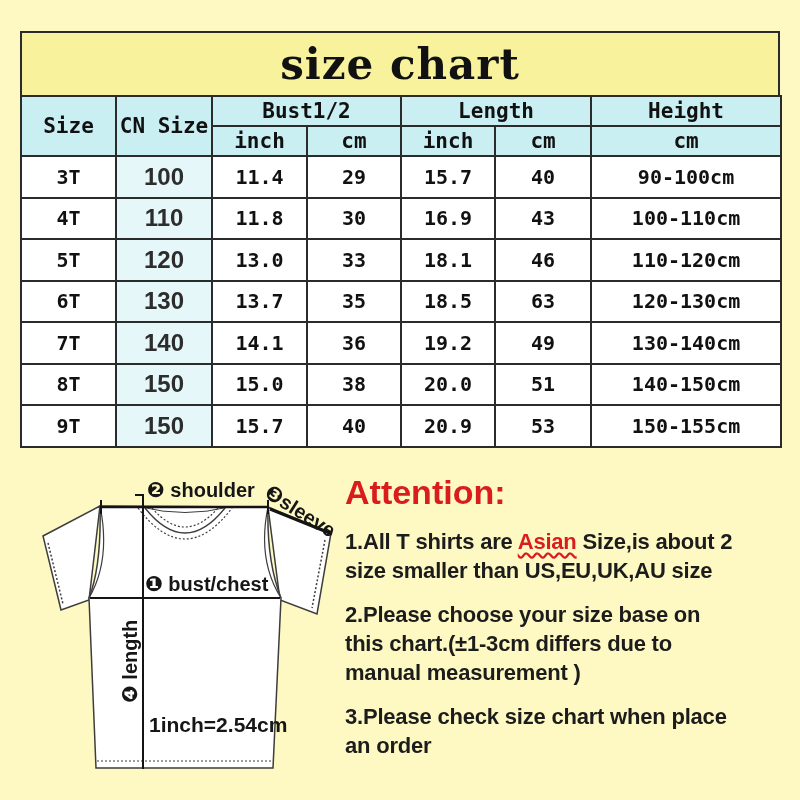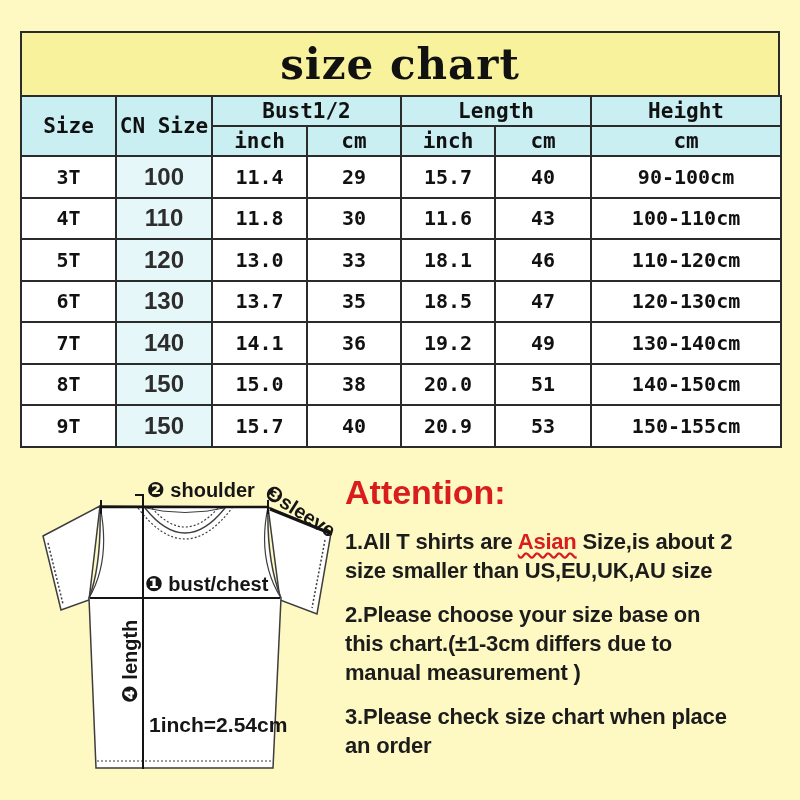--- a/index.html
+++ b/index.html
@@ -105,40 +105,40 @@
         <td>29</td>
         <td>15.7</td>
         <td>40</td>
         <td>90-100cm</td>
       </tr>
       <tr>
         <td>4T</td>
         <td class="cn-cell">110</td>
         <td>11.8</td>
         <td>30</td>
-        <td>11.6</td>
+        <td>16.9</td>
         <td>43</td>
         <td>100-110cm</td>
       </tr>
       <tr>
         <td>5T</td>
         <td class="cn-cell">120</td>
         <td>13.0</td>
         <td>33</td>
         <td>18.1</td>
         <td>46</td>
         <td>110-120cm</td>
       </tr>
       <tr>
         <td>6T</td>
         <td class="cn-cell">130</td>
         <td>13.7</td>
         <td>35</td>
         <td>18.5</td>
-        <td>47</td>
+        <td>63</td>
         <td>120-130cm</td>
       </tr>
       <tr>
         <td>7T</td>
         <td class="cn-cell">140</td>
         <td>14.1</td>
         <td>36</td>
         <td>19.2</td>
         <td>49</td>
         <td>130-140cm</td>

